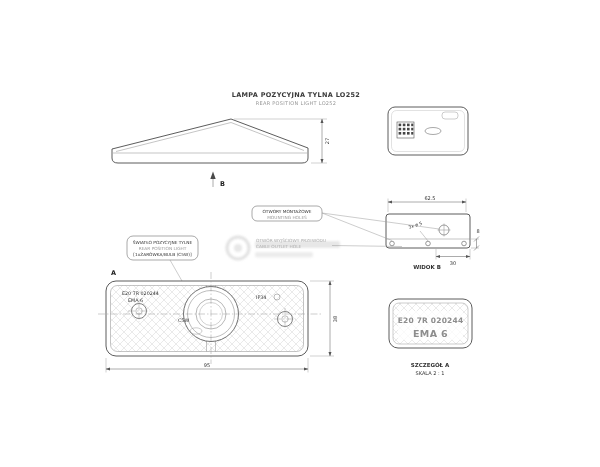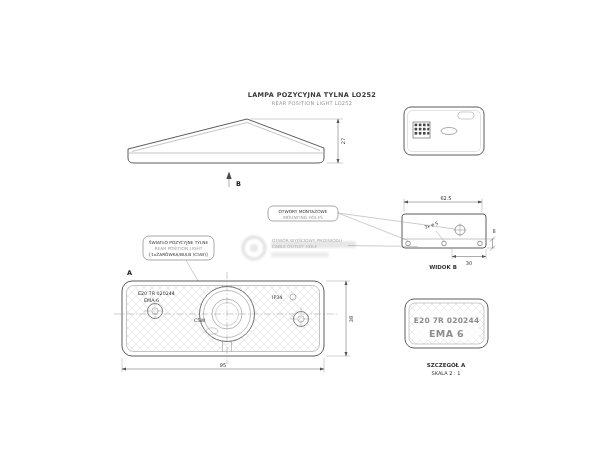--- a/index.html
+++ b/index.html
@@ -1,16 +1,16 @@
 <!DOCTYPE html>
 <html><head>
 <meta charset="utf-8">
 <style>
   html,body{margin:0;padding:0;background:#fff;}
-  .page{width:492px;height:467px;background:#ffffff;position:relative;overflow:hidden;padding-left:16px;}
+  .page{width:492px;height:467px;background:#ffffff;position:relative;overflow:hidden;}
   svg{display:block;}
   text{font-family:"DejaVu Sans", sans-serif;}
   .outline{fill:#ffffff;stroke:#4a4a4a;stroke-width:.9;}
   .inner{fill:none;stroke:#8a8a8a;stroke-width:.5;}
   .thin{stroke:#8a8a8a;stroke-width:.5;fill:none;}
   .dim{stroke:#666;stroke-width:.55;fill:none;}
   .ext{stroke:#999;stroke-width:.45;fill:none;}
   .cl{stroke:#9a9a9a;stroke-width:.5;fill:none;stroke-dasharray:7 2 1.5 2;}
   .leader{stroke:#9a9a9a;stroke-width:.5;fill:none;}
   .t-title{font-size:6.5px;font-weight:bold;fill:#3a3a3a;text-anchor:middle;letter-spacing:.3px;}

